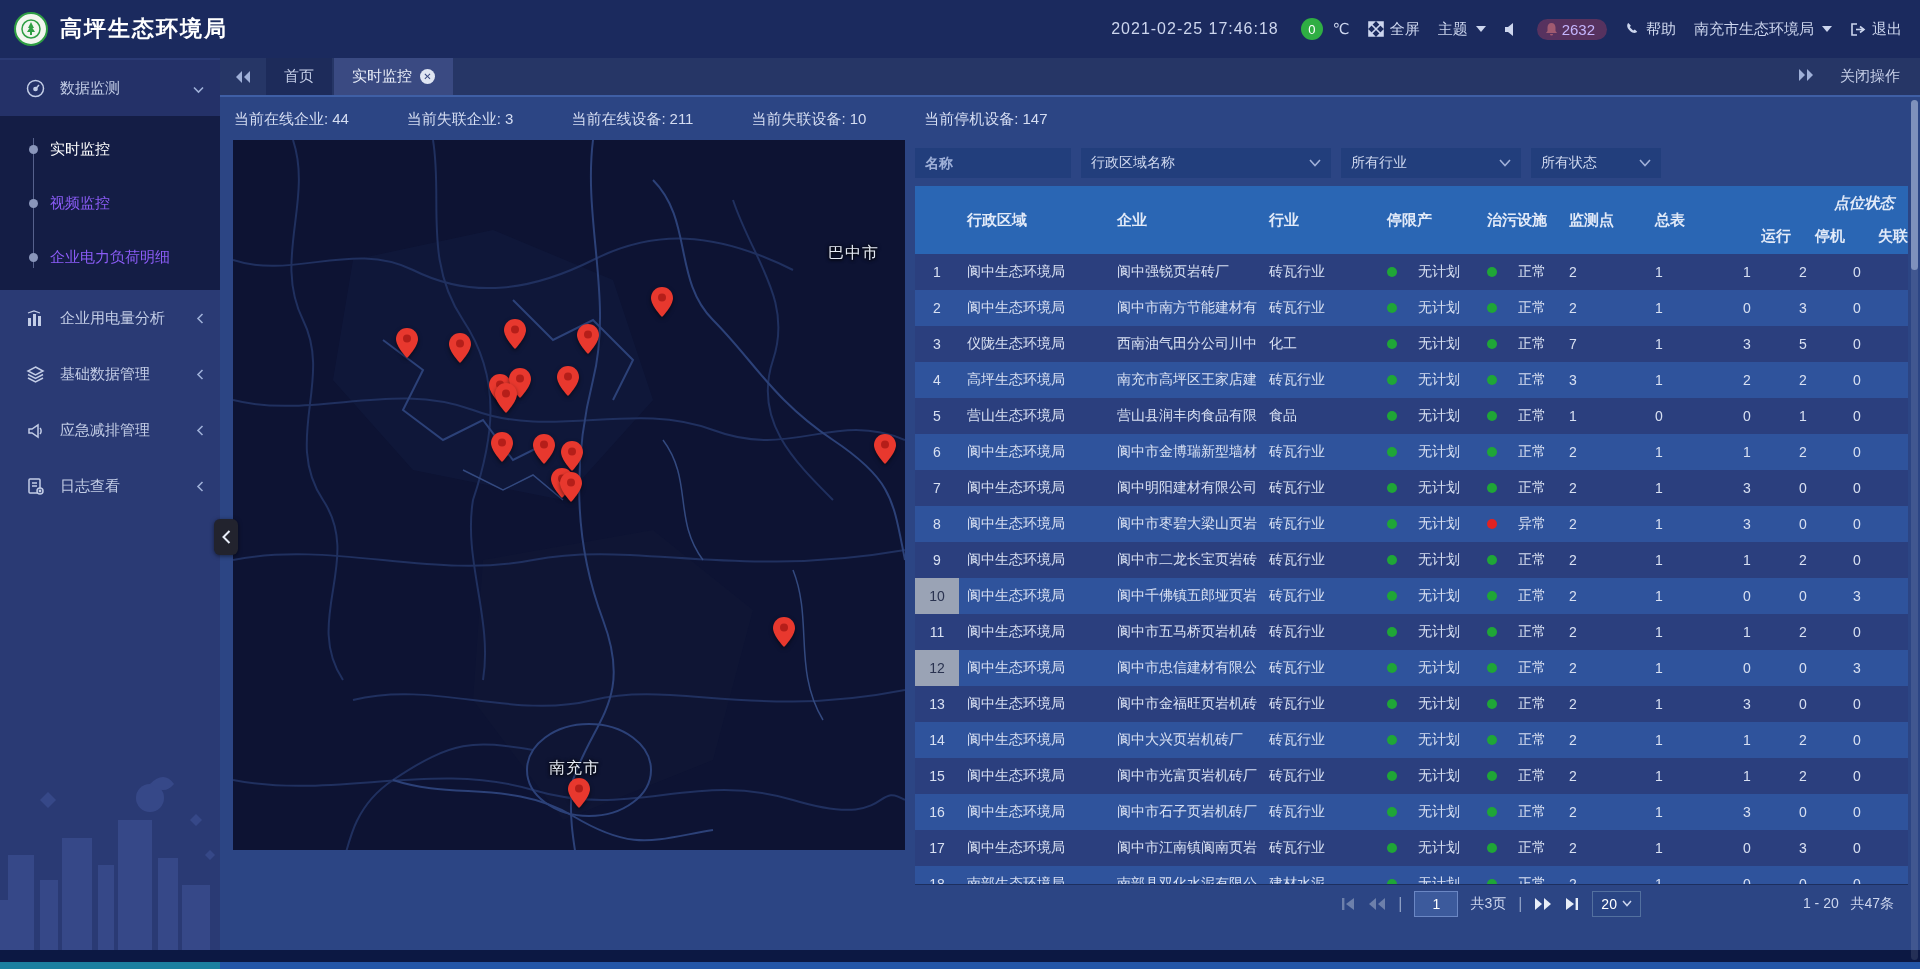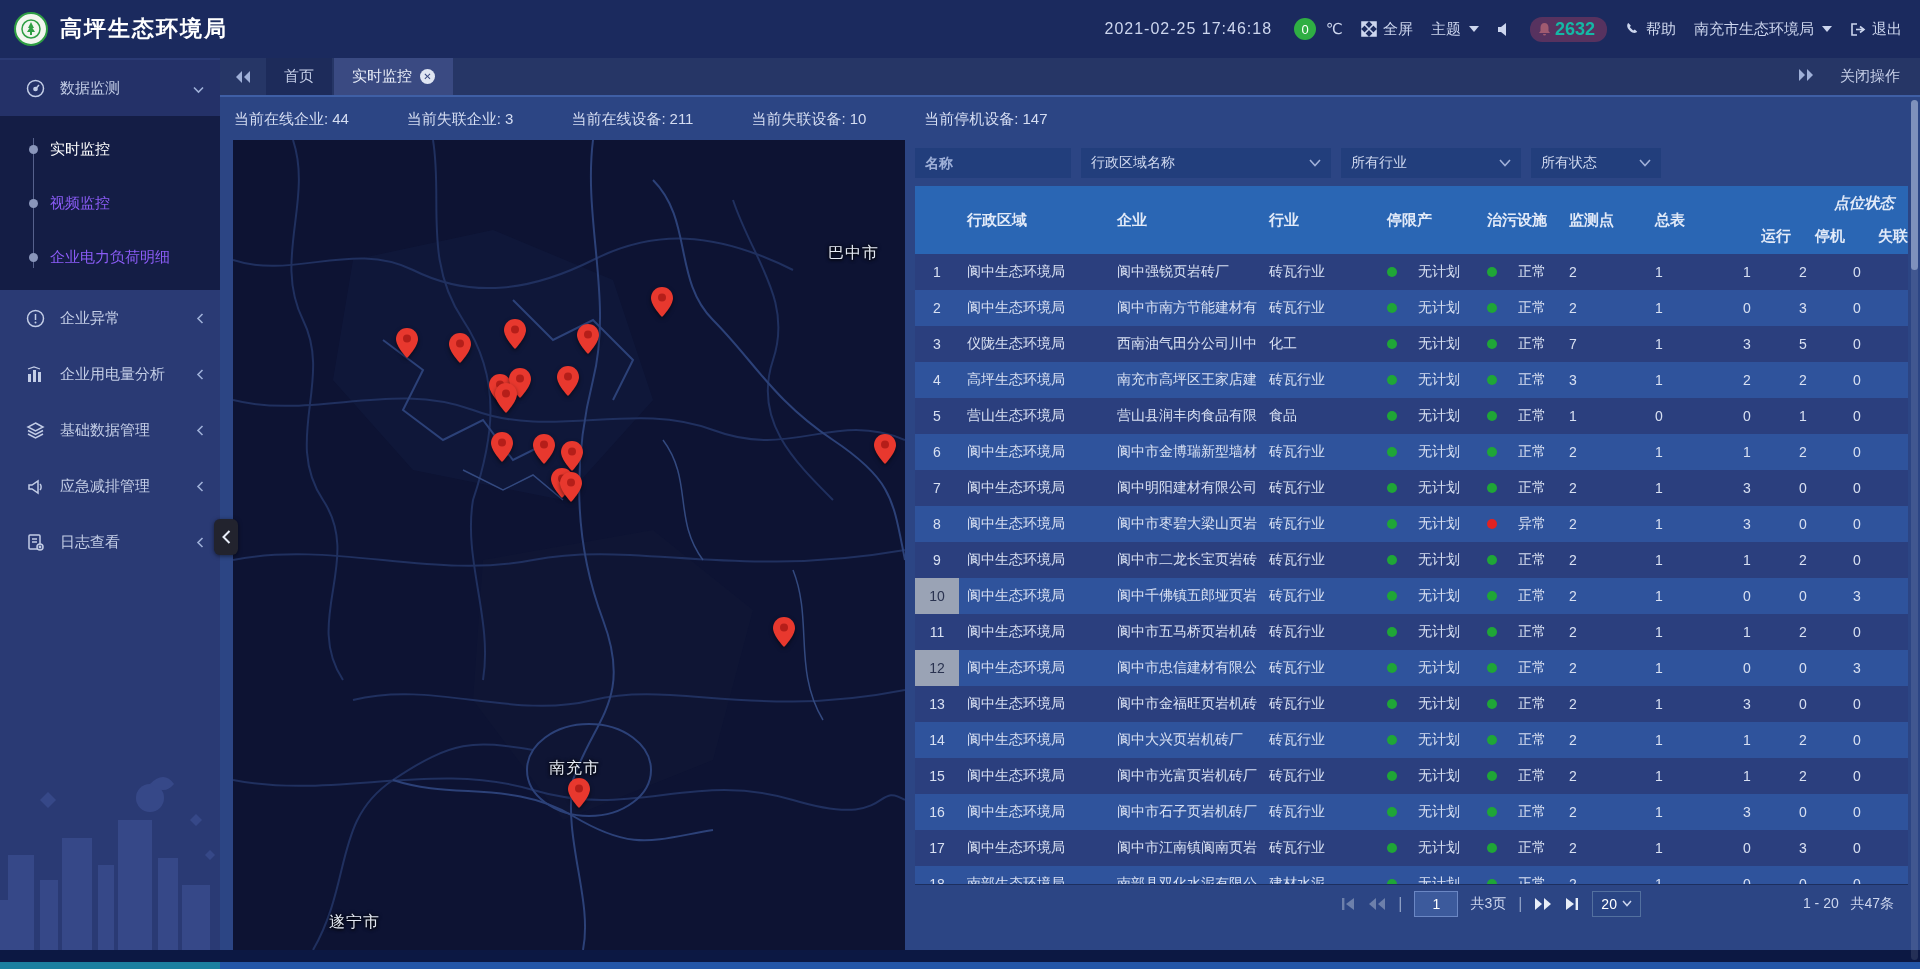--- a/index.html
+++ b/index.html
@@ -11,21 +11,21 @@
   .brand { display:flex; align-items:center; gap:12px; }
   .logo { width:34px; height:34px; border-radius:50%; background:#f2f6ef; border:2px solid #2f9e44; display:flex; align-items:center; justify-content:center; }
   .app-title { font-size:22px; font-weight:bold; color:#ffffff; letter-spacing:2px; }
   .header-right { display:flex; align-items:center; gap:18px; font-size:15px; color:#cdd6ee; }
   .datetime { font-size:16px; color:#cdd6ee; letter-spacing:1px; }
   .temp-badge { width:22px; height:22px; border-radius:50%; background:#2fae43; color:#fff; font-size:13px; display:flex; align-items:center; justify-content:center; margin-left:4px; }
   .temp-unit { font-size:15px; color:#cdd6ee; margin-left:-8px; }
   .hbtn { background:none; border:none; color:#cdd6ee; font-size:15px; display:flex; align-items:center; gap:6px; cursor:pointer; font-family:inherit; }
   .caret-down { width:0; height:0; border-left:5px solid transparent; border-right:5px solid transparent; border-top:6px solid #cdd6ee; display:inline-block; margin-left:2px; }
   .notif { display:flex; align-items:center; gap:4px; background:rgba(186,64,96,.38); border-radius:12px; padding:2px 12px 2px 8px; }
-  .notif .cnt { color:#14b8a6; font-size:18px; font-weight:bold; }
+  .notif .cnt { color:#c4b5fd; font-size:15px; font-weight:normal; }
   .icon-svg { display:block; }
 
   
   .sidebar { position:absolute; left:0; top:58px; width:220px; height:892px; background:#2a3a74; z-index:20; overflow:hidden; }
   .menu { padding-top:2px; position:relative; z-index:2; }
   .menu-group { height:56px; display:flex; align-items:center; padding:0 16px 0 26px; cursor:pointer; color:#c3cde6; font-size:15px; }
   .menu-group.expanded { background:#243168; }
   .menu-group .mi-icon { width:20px; margin-right:14px; display:flex; }
   .menu-group .mi-label { flex:1; }
   .submenu { background:#141d45; padding:6px 0; position:relative; }
@@ -44,21 +44,21 @@
   .tab.active { background:#3a4a82; color:#e8edf8; }
   .tab-close { width:15px; height:15px; border-radius:50%; background:#dfe5f2; color:#36467e; font-size:10px; font-weight:bold; display:flex; align-items:center; justify-content:center; line-height:1; cursor:pointer; }
   .tabbar-right { margin-left:auto; display:flex; align-items:center; gap:26px; padding-right:20px; color:#c6cfe8; font-size:15px; }
 
   
   .statsbar { position:absolute; left:220px; top:99px; right:0; height:40px; display:flex; align-items:center; padding-left:14px; font-size:15px; color:#d5ddf2; z-index:5; }
   .stat-item { margin-right:58px; white-space:nowrap; }
   .stat-item b { font-weight:normal; margin-left:4px; }
 
   
-  .map-panel { position:absolute; left:233px; top:140px; width:672px; height:810px; background:#0d1333; overflow:hidden; z-index:4; }
+  .map-panel { position:absolute; left:233px; top:140px; width:672px; height:710px; background:#0d1333; overflow:hidden; z-index:4; }
   .map-roads { position:absolute; left:0; top:0; }
   .map-pin { position:absolute; width:22px; height:30px; margin-left:-11px; margin-top:-30px; cursor:pointer; filter:drop-shadow(0 2px 2px rgba(0,0,0,.5)); }
   .map-city { position:absolute; font-size:16px; color:#e6ebf5; text-shadow:0 1px 3px #000, 0 0 4px #000; letter-spacing:1px; }
 
   
   .right-panel { position:absolute; left:915px; top:148px; width:993px; z-index:5; }
   .filters { display:flex; gap:10px; height:30px; }
   .f-input { width:156px; background:#223e7c; border:none; color:#ffffff; font-size:14px; padding:0 10px; font-family:inherit;font-weight:bold; }
   .f-input::placeholder { color:#9fb0d8; opacity:1; }
   .f-select { background:#223e7c; color:#cfd8ef; font-size:14px; display:flex; align-items:center; justify-content:space-between; padding:0 10px; cursor:pointer; }
@@ -196,33 +196,20 @@
             <span>实时监控</span>
           </div>
           <div class="submenu-item">
             <span class="dot"></span>
             <span>视频监控</span>
           </div>
           <div class="submenu-item">
             <span class="dot"></span>
             <span>企业电力负荷明细</span>
           </div>
-        </div>
-        <div class="menu-group">
-          <span class="mi-icon">
-            <svg width="19" height="19" viewBox="0 0 19 19" fill="none" stroke="#c3cde6" stroke-width="1.5">
-              <circle cx="9.5" cy="9.5" r="8"></circle>
-              <path d="M9.5 5 V11"></path>
-              <circle cx="9.5" cy="13.6" r="1" fill="#c3cde6" stroke="none"></circle>
-            </svg>
-          </span>
-          <span class="mi-label">企业异常</span>
-          <span class="mi-chev"><svg width="8" height="11" viewBox="0 0 8 11">
-              <path d="M6.5 1 L2 5.5 L6.5 10" stroke="#9fb0d8" stroke-width="1.6" fill="none"></path>
-            </svg></span>
         </div>
         <div class="menu-group">
           <span class="mi-icon">
             <svg width="19" height="19" viewBox="0 0 19 19" fill="#c3cde6">
               <rect x="2" y="9" width="3" height="8"></rect>
               <rect x="7" y="5" width="3" height="12"></rect>
               <rect x="12" y="7" width="3" height="10"></rect>
               <path d="M2 4 L8 2 L14 4" stroke="#c3cde6" stroke-width="1.3" fill="none"></path>
             </svg>
           </span>

